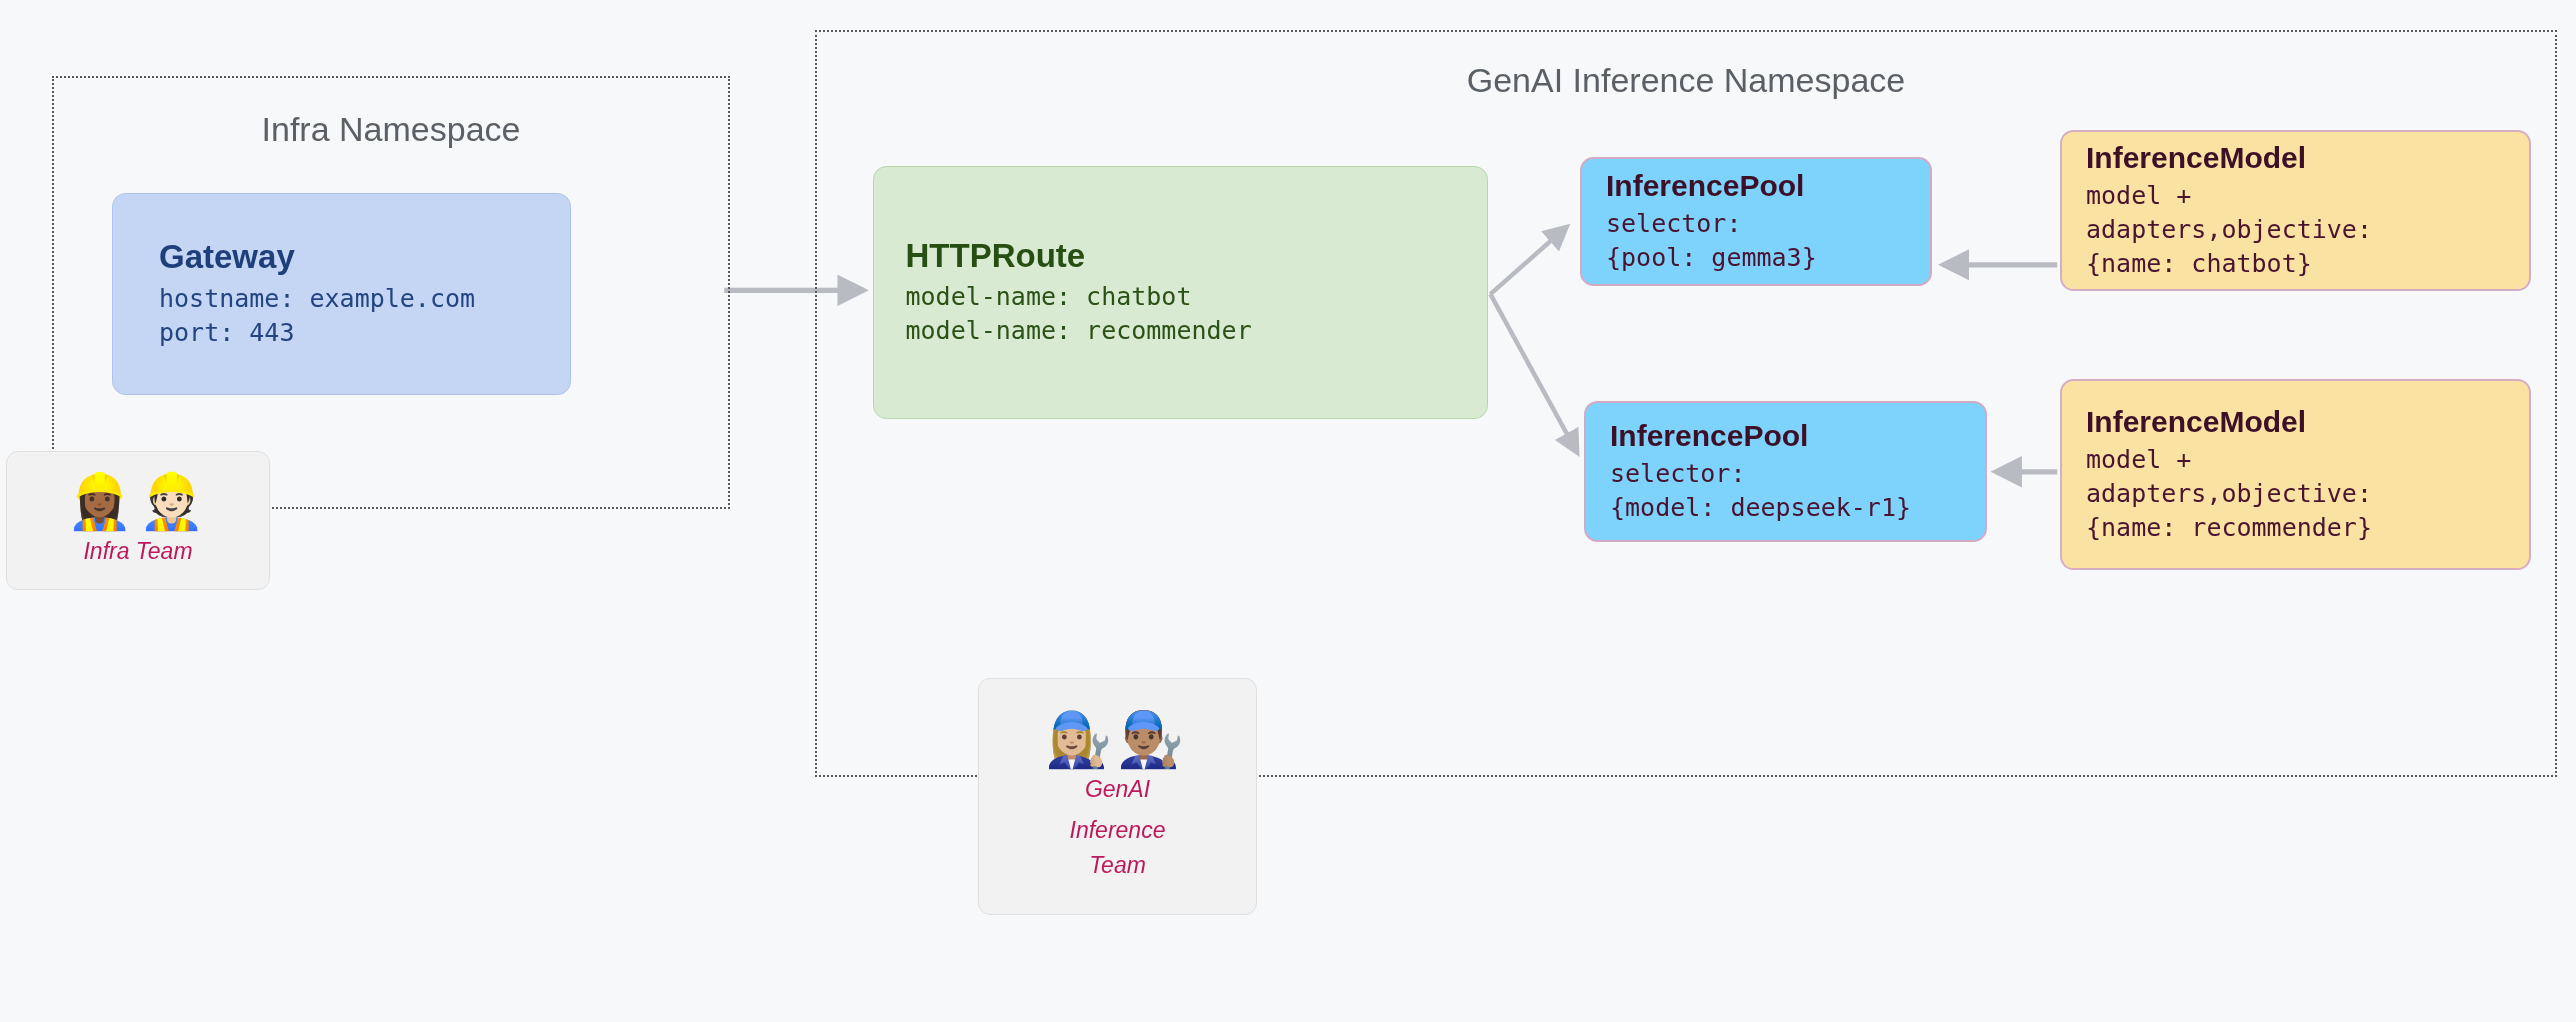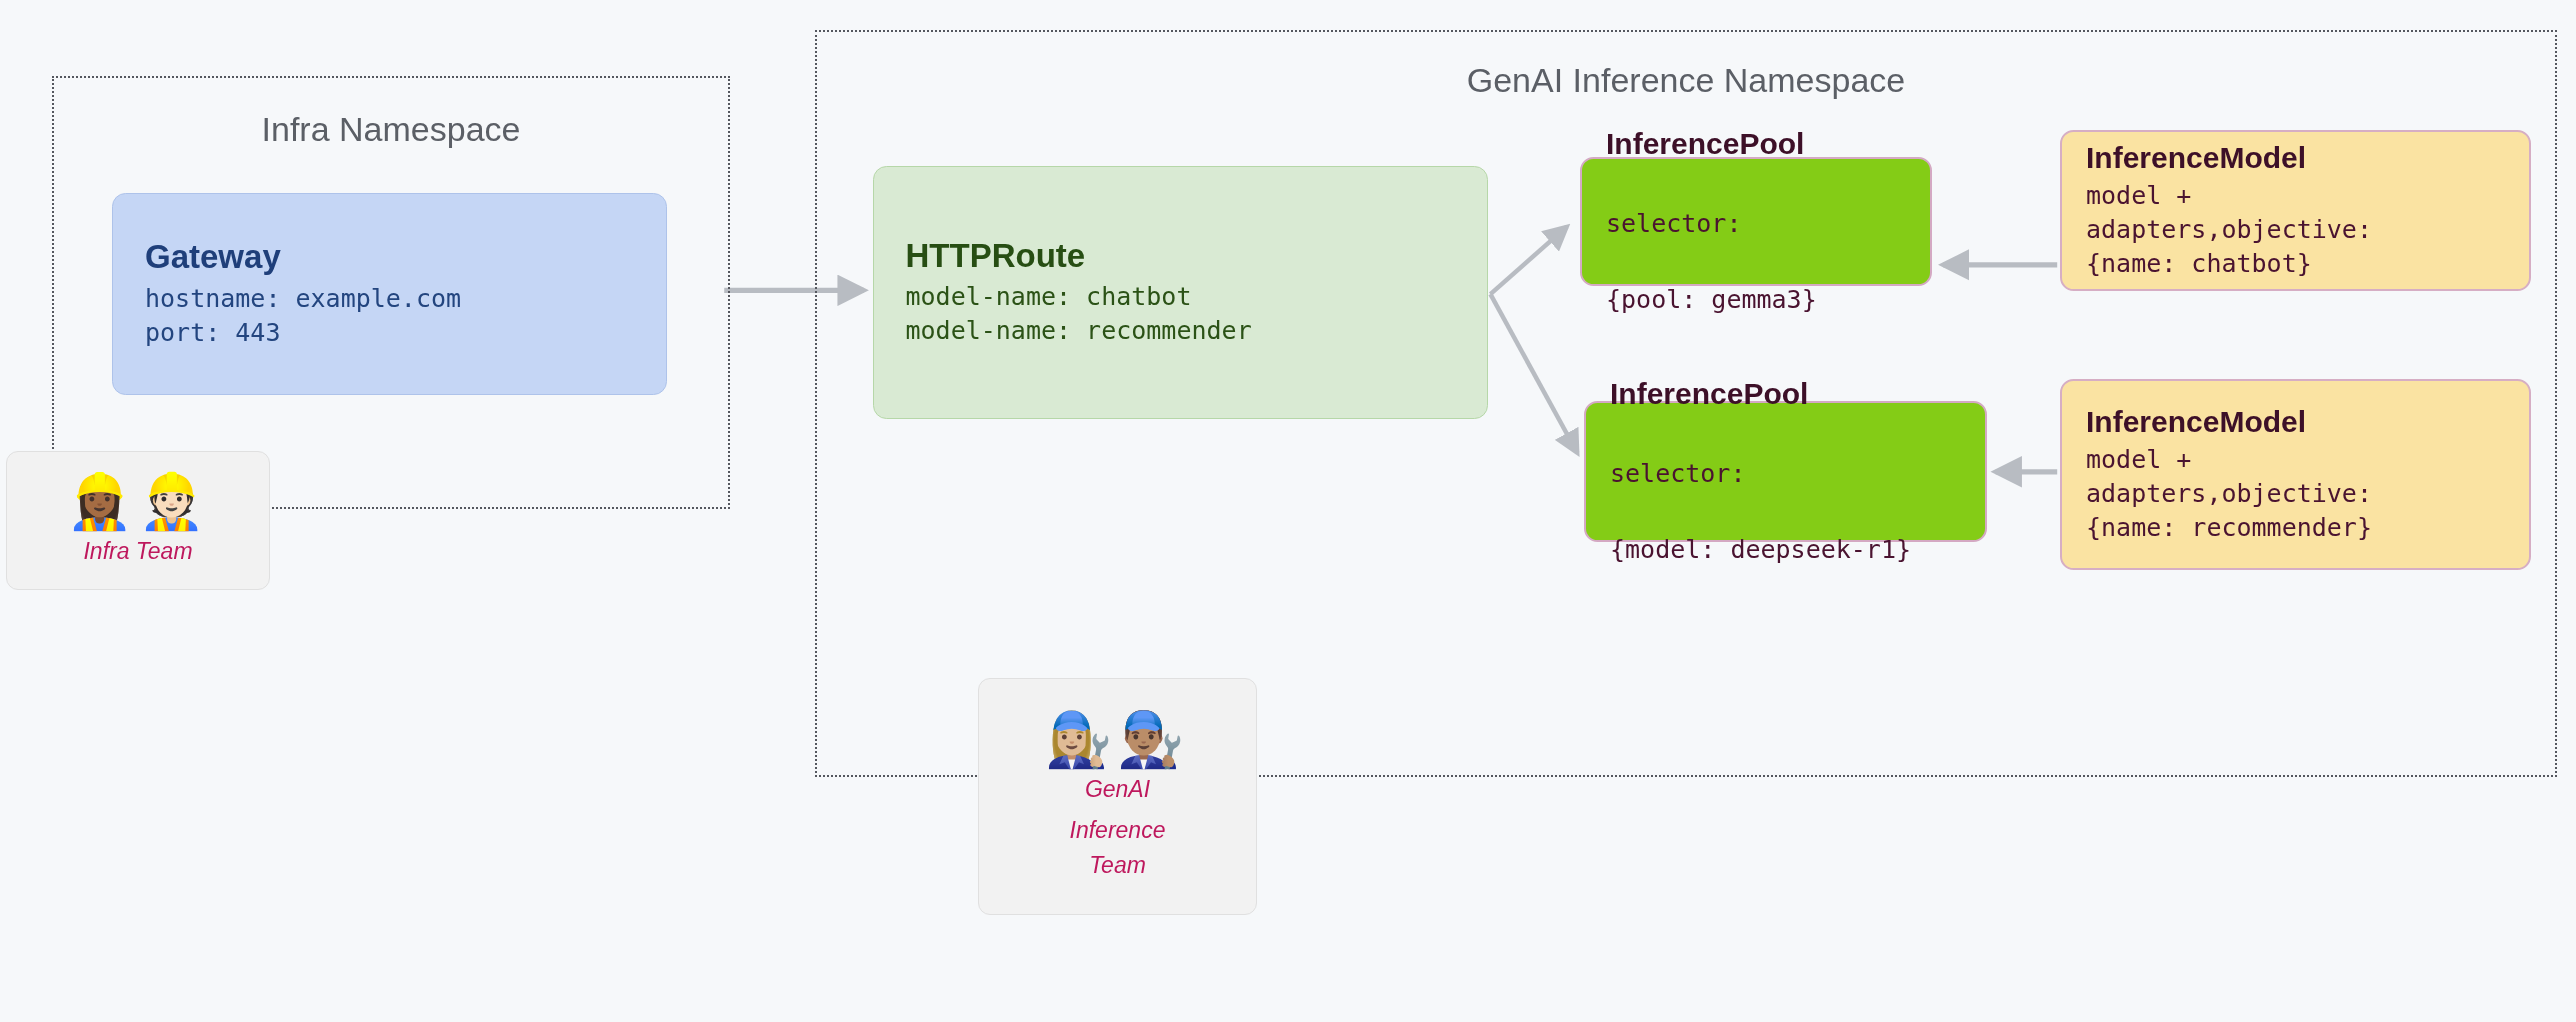--- a/index.html
+++ b/index.html
@@ -56,46 +56,45 @@
   }
   .node .code {
     font-family: "DejaVu Sans Mono", monospace;
     font-size: 25px;
     line-height: 1.36;
     white-space: pre;
   }
 
   
   #gateway {
-    left: 112px; top: 193px; width: 555px; height: 202px;
+    left: 112px; top: 193px; width: 459px; height: 202px;
     background: #c5d6f5;
     border: 1.5px solid #aec3ea;
-    padding-left: 32px;
+    padding-left: 46px;
   }
   #gateway .title { color: #1f3f7a; font-size: 33px; }
   #gateway .code  { color: #23457f; }
 
   
   #httproute {
     left: 873px; top: 166px; width: 615px; height: 253px;
     background: #d9ead3;
     border: 1.5px solid #b6d7a8;
     padding-left: 31.5px;
   }
   #httproute .title { color: #274e13; font-size: 33px; }
   #httproute .code  { color: #2b5216; }
 
   
   .pool {
-    background: #84cc16;
+    background: #7dd3fc;
     border: 2.2px solid #d4a9c3;
-    gap: 18px;
   }
   .pool .title { color: #3d1028; }
-  .pool .code  { color: #4a1330; margin-top: 24px; }
+  .pool .code  { color: #4a1330; }
   #pool-1 { left: 1580px; top: 157px; width: 352px; height: 129px; }
   #pool-2 { left: 1584px; top: 401px; width: 403px; height: 141px; }
 
   
   .model {
     background: #fae3a2;
     border: 2.2px solid #d6aec4;
   }
   .model .title { color: #3d1028; }
   .model .code  { color: #4a1330; }

